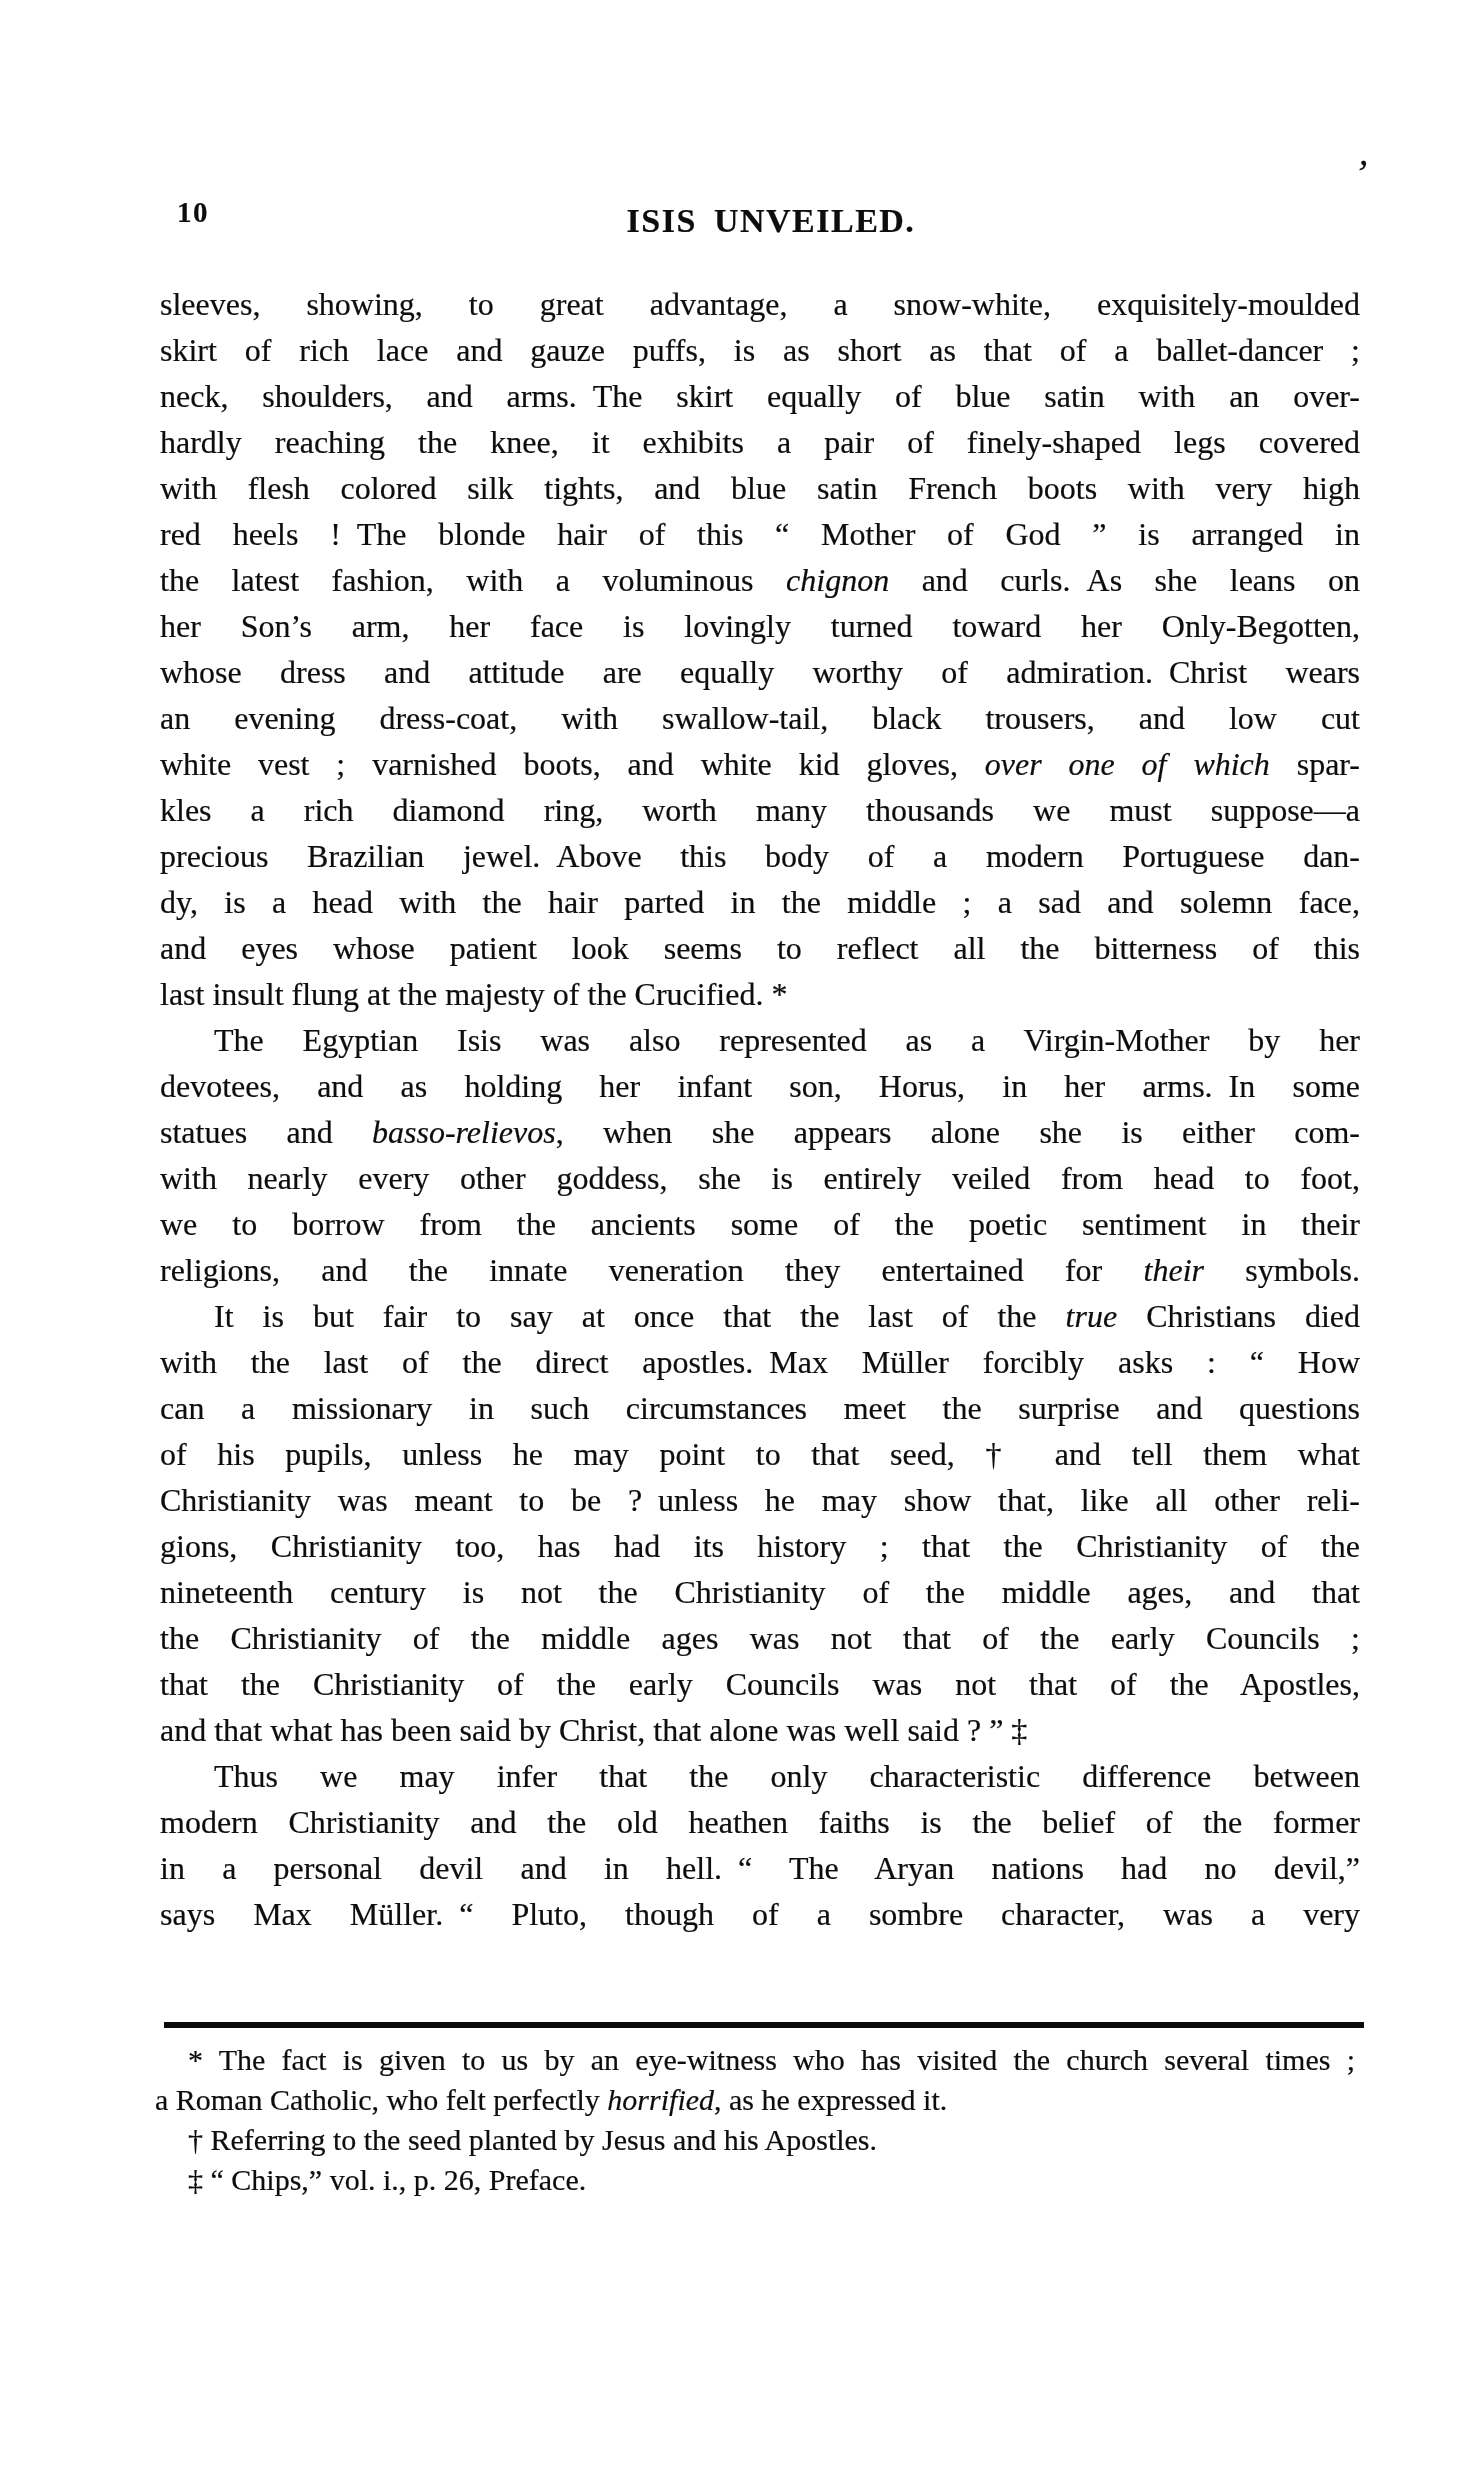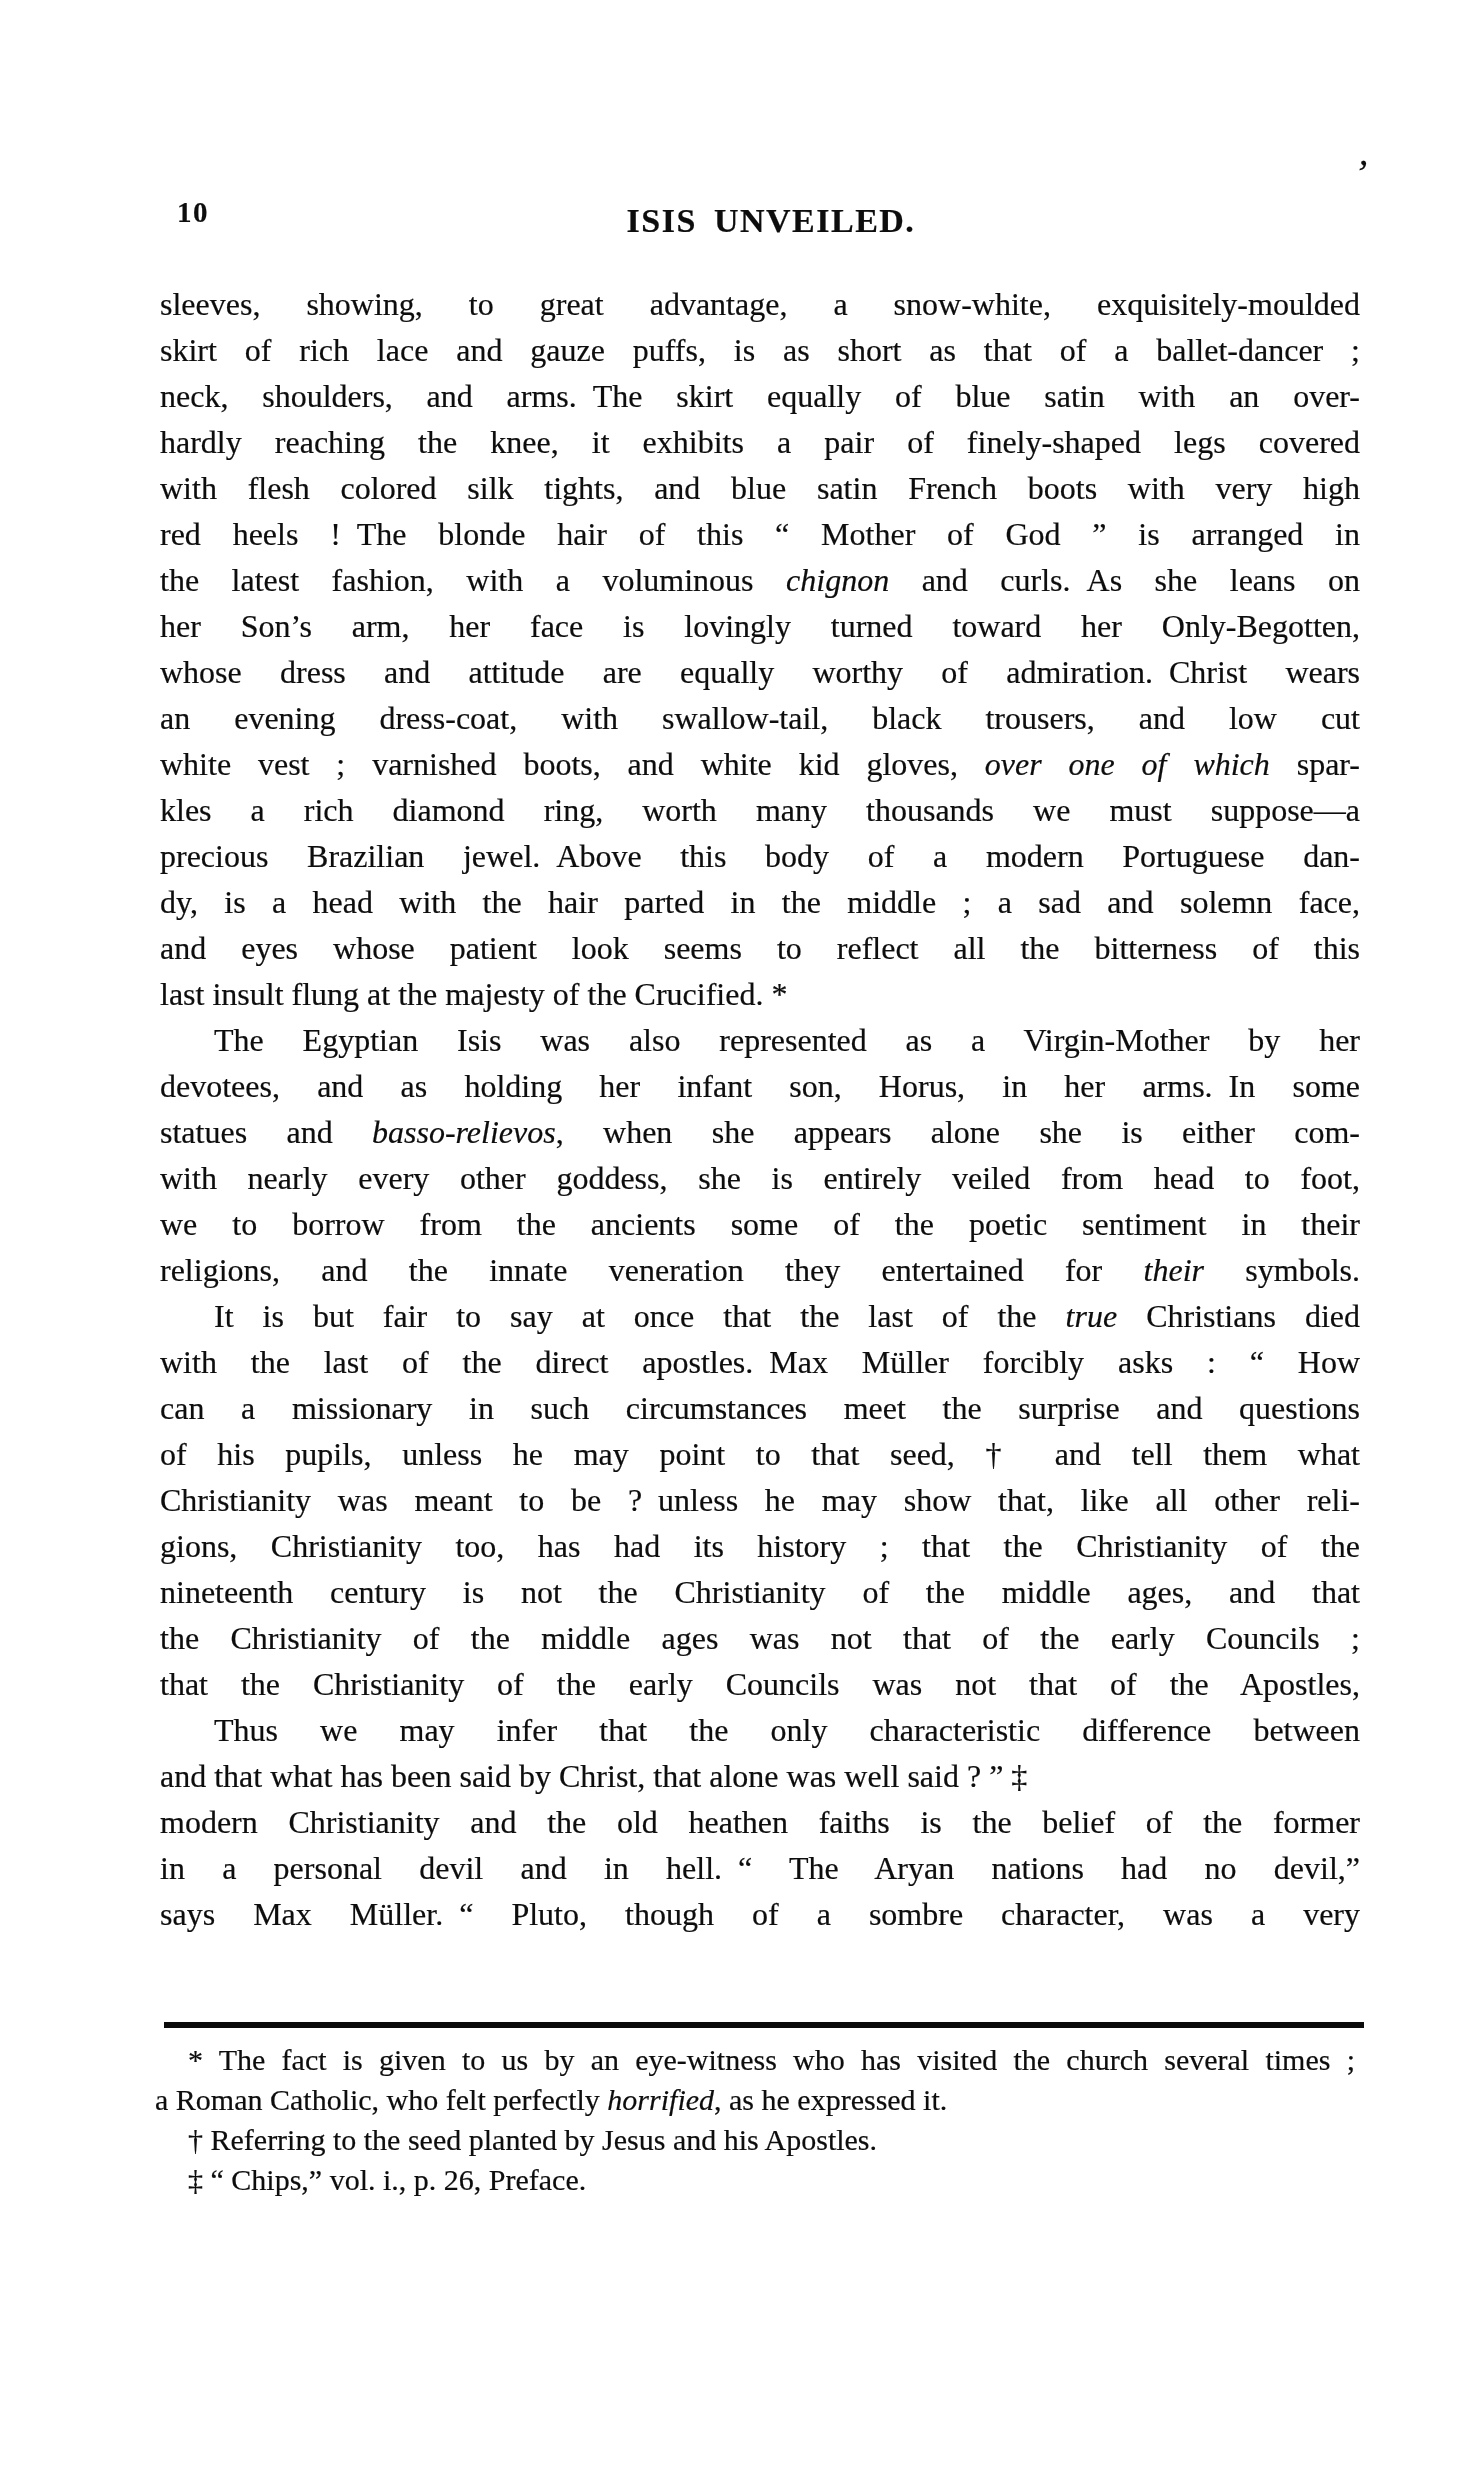--- a/index.html
+++ b/index.html
@@ -110,22 +110,22 @@
       <div class="line"><span>religions, and the innate veneration they entertained for </span><span class="it">their</span><span> symbols.</span></div>
       <div class="line ind"><span>It is but fair to say at once that the last of the </span><span class="it">true</span><span> Christians died</span></div>
       <div class="line"><span>with the last of the direct apostles. Max Müller forcibly asks : “ How</span></div>
       <div class="line"><span>can a missionary in such circumstances meet the surprise and questions</span></div>
       <div class="line"><span>of his pupils, unless he may point to that seed, † and tell them what</span></div>
       <div class="line"><span>Christianity was meant to be ? unless he may show that, like all other reli-</span></div>
       <div class="line"><span>gions, Christianity too, has had its history ; that the Christianity of the</span></div>
       <div class="line"><span>nineteenth century is not the Christianity of the middle ages, and that</span></div>
       <div class="line"><span>the Christianity of the middle ages was not that of the early Councils ;</span></div>
       <div class="line"><span>that the Christianity of the early Councils was not that of the Apostles,</span></div>
+      <div class="line noj"><span>and that what has been said by Christ, that alone was well said ? ” ‡</span></div>
       <div class="line ind"><span>Thus we may infer that the only characteristic difference between</span></div>
-      <div class="line noj"><span>and that what has been said by Christ, that alone was well said ? ” ‡</span></div>
       <div class="line"><span>modern Christianity and the old heathen faiths is the belief of the former</span></div>
       <div class="line"><span>in a personal devil and in hell. “ The Aryan nations had no devil,”</span></div>
       <div class="line"><span>says Max Müller. “ Pluto, though of a sombre character, was a very</span></div>
     </main>
   <div class="rule"></div>
   <section class="footnotes">
       <div class="line ind"><span>* The fact is given to us by an eye-witness who has visited the church several times ;</span></div>
       <div class="line noj"><span>a Roman Catholic, who felt perfectly </span><span class="it">horrified</span><span>, as he expressed it.</span></div>
       <div class="line noj ind"><span>† Referring to the seed planted by Jesus and his Apostles.</span></div>
       <div class="line noj ind"><span>‡ “ Chips,” vol. i., p. 26, Preface.</span></div>

